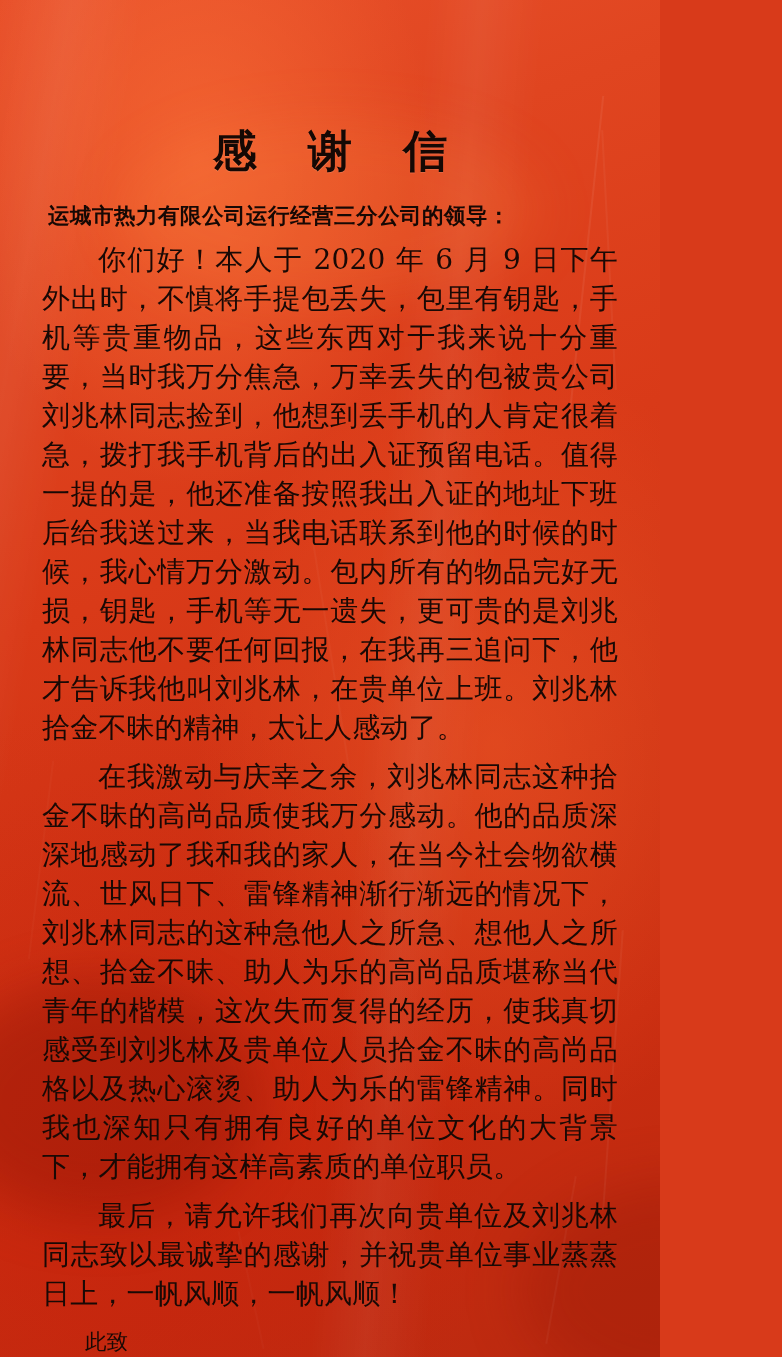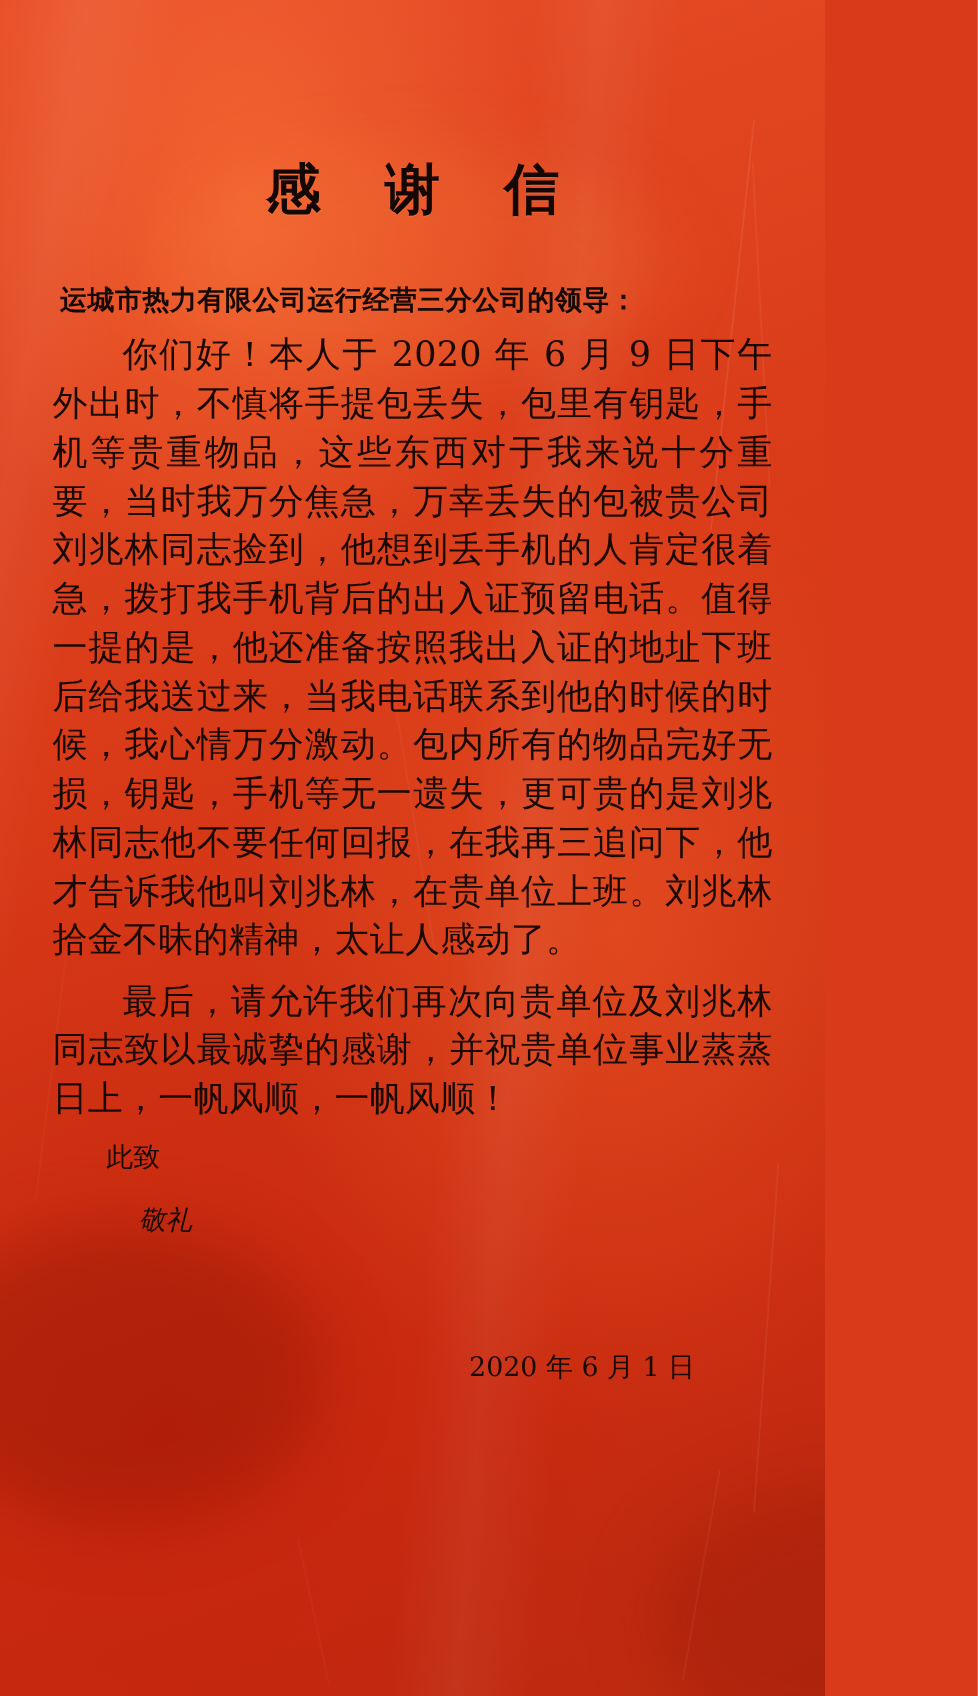--- a/index.html
+++ b/index.html
@@ -78,21 +78,21 @@
     font-size: 44px;
     letter-spacing: 18px;
     text-indent: 18px;
     margin: 0;
     padding-top: 122px;
     color: #150804;
     text-shadow: 0 1px 0 rgba(255,255,255,0.12);
   }
 
   .salutation {
-    margin: 44px 0 0 6px;
+    margin: 20px 0 0 6px;
     font-family: "DejaVu Sans", "Liberation Sans", sans-serif;
     font-weight: bold;
     font-size: 21.5px;
     letter-spacing: 0.5px;
     color: #160804;
   }
 
   .body-para {
     margin: 10px 0 0 0;
     font-family: "DejaVu Serif", "Liberation Serif", serif;
@@ -144,20 +144,21 @@
   <div class="crease c7"></div>
 
   <div class="content">
 
     <h1 class="doc-title">感 谢 信</h1>
 
     <p class="salutation">运城市热力有限公司运行经营三分公司的领导：</p>
 
     <p class="body-para">你们好！本人于 2020 年 6 月 9 日下午外出时，不慎将手提包丢失，包里有钥匙，手机等贵重物品，这些东西对于我来说十分重要，当时我万分焦急，万幸丢失的包被贵公司刘兆林同志捡到，他想到丢手机的人肯定很着急，拨打我手机背后的出入证预留电话。值得一提的是，他还准备按照我出入证的地址下班后给我送过来，当我电话联系到他的时候的时候，我心情万分激动。包内所有的物品完好无损，钥匙，手机等无一遗失，更可贵的是刘兆林同志他不要任何回报，在我再三追问下，他才告诉我他叫刘兆林，在贵单位上班。刘兆林拾金不昧的精神，太让人感动了。</p>
 
+    <p class="body-para">在我激动与庆幸之余，刘兆林同志这种拾金不昧的高尚品质使我万分感动。他的品质深深地感动了我和我的家人，在当今社会物欲横流、世风日下、雷锋精神渐行渐远的情况下，刘兆林同志的这种急他人之所急、想他人之所想、拾金不昧、助人为乐的高尚品质堪称当代青年的楷模，这次失而复得的经历，使我真切感受到刘兆林及贵单位人员拾金不昧的高尚品格以及热心滚烫、助人为乐的雷锋精神。同时我也深知只有拥有良好的单位文化的大背景下，才能拥有这样高素质的单位职员。</p>
 
     <p class="body-para">最后，请允许我们再次向贵单位及刘兆林同志致以最诚挚的感谢，并祝贵单位事业蒸蒸日上，一帆风顺，一帆风顺！</p>
 
     <p class="closing-line indent-1">此致</p>
 
     <p class="closing-line indent-2">敬礼</p>
 
     <div class="signature-block">
       <div>2020 年 6 月 1 日</div>
     </div>

